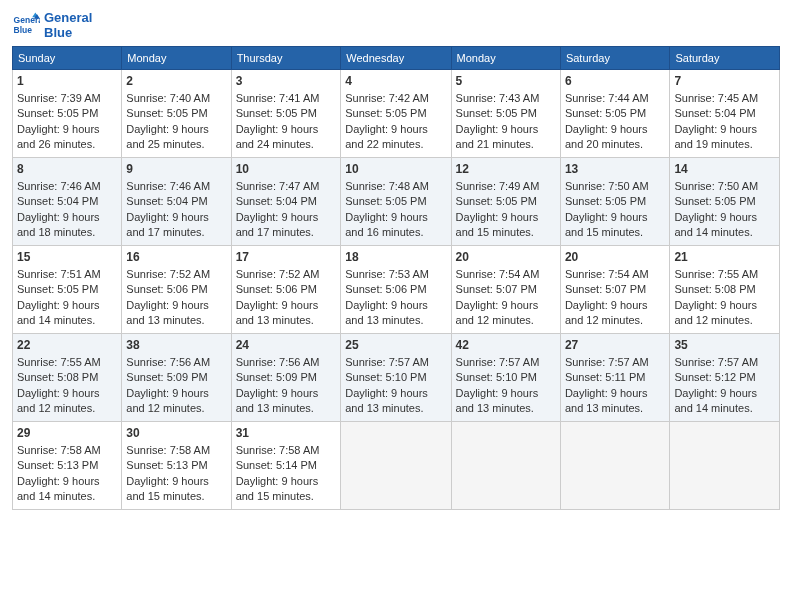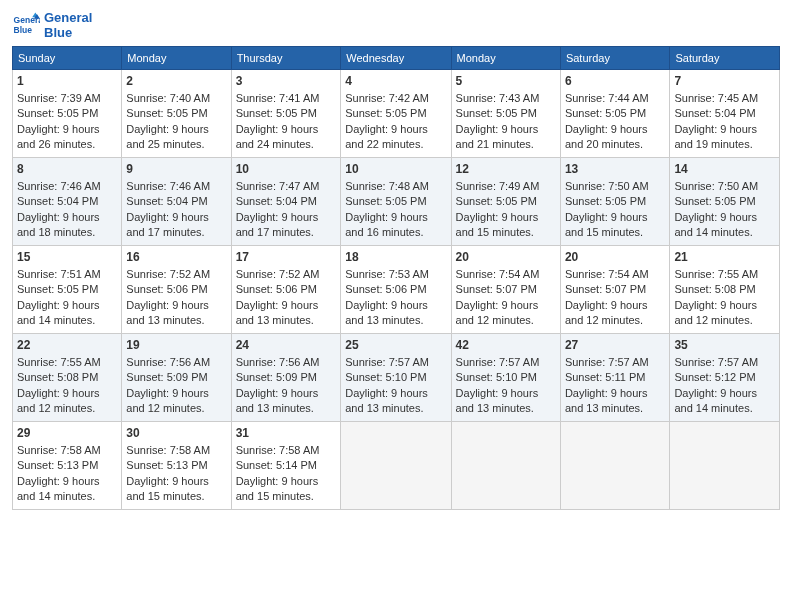--- a/index.html
+++ b/index.html
@@ -209,21 +209,21 @@
           <span class="day-number">21</span>
           <span class="day-info">Sunrise: 7:55 AM<br>Sunset: 5:08 PM<br>Daylight: 9 hours and 12 minutes.</span>
         </td>
         </tr>
         <tr>
           <td>
           <span class="day-number">22</span>
           <span class="day-info">Sunrise: 7:55 AM<br>Sunset: 5:08 PM<br>Daylight: 9 hours and 12 minutes.</span>
         </td>
           <td>
-          <span class="day-number">19</span>
+          <span class="day-number">38</span>
           <span class="day-info">Sunrise: 7:56 AM<br>Sunset: 5:09 PM<br>Daylight: 9 hours and 12 minutes.</span>
         </td>
           <td>
           <span class="day-number">24</span>
           <span class="day-info">Sunrise: 7:56 AM<br>Sunset: 5:09 PM<br>Daylight: 9 hours and 13 minutes.</span>
         </td>
           <td>
           <span class="day-number">25</span>
           <span class="day-info">Sunrise: 7:57 AM<br>Sunset: 5:10 PM<br>Daylight: 9 hours and 13 minutes.</span>
         </td>

